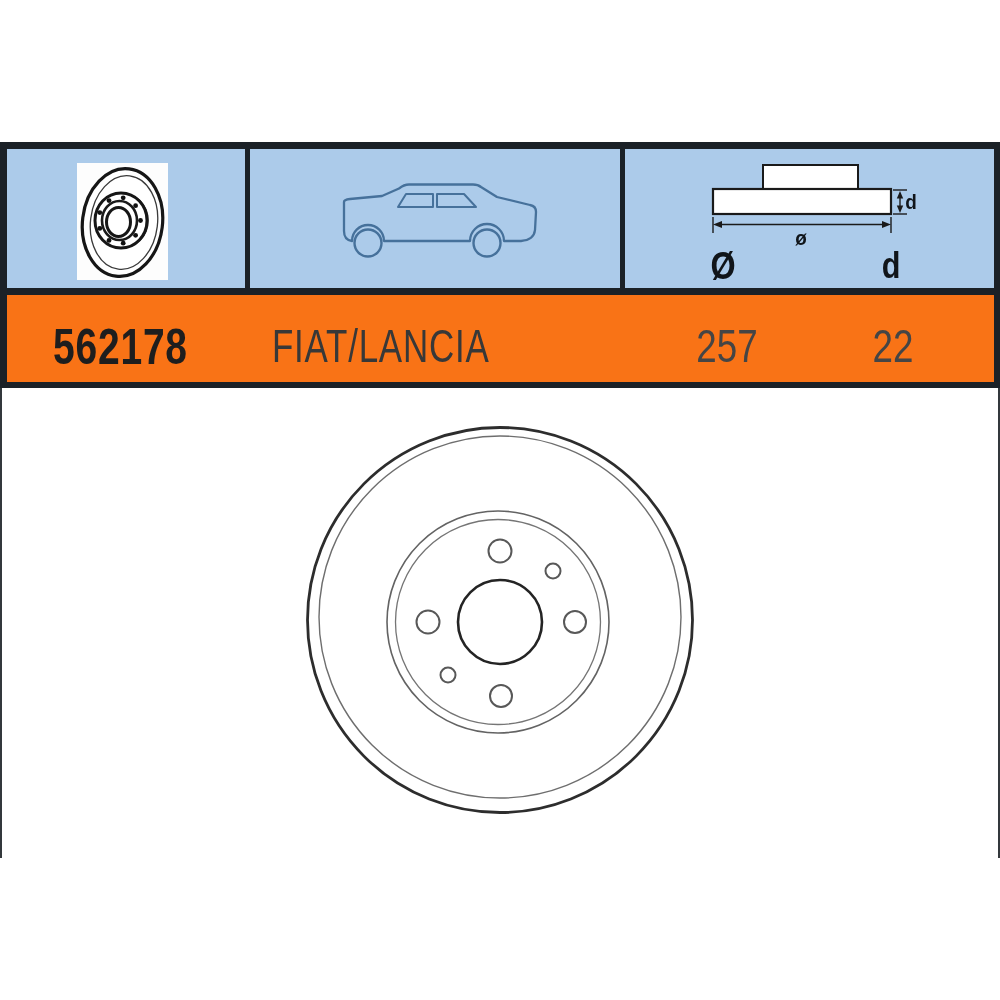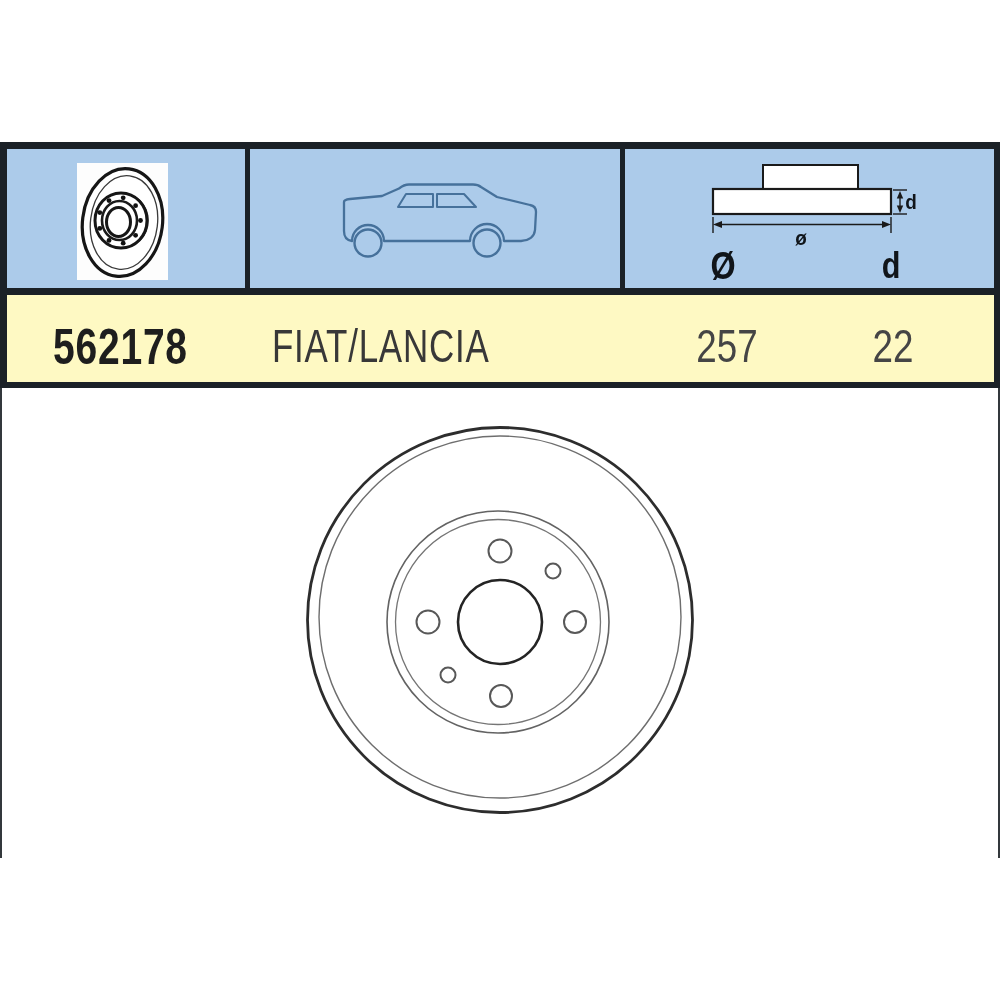--- a/index.html
+++ b/index.html
@@ -23,21 +23,21 @@
   .car-wrap { position:absolute; left:321px; top:32px; width:212px; height:78px; }
   .diagram-wrap { position:absolute; left:693px; top:11px; width:227px; height:80px; }
   .lbl { position:absolute; color:#10151a; line-height:1; white-space:nowrap; }
   .lbl-small-dia  { left:784px; top:78px;  width:20px; text-align:center; font-size:21px; font-weight:bold; transform:scaleX(0.9); transform-origin:50% 0; }
   .lbl-small-thk  { left:894px; top:42px;  width:20px; text-align:center; font-size:21px; font-weight:bold; transform:scaleX(0.9); transform-origin:50% 0; }
   .lbl-big-dia    { left:701px; top:98px;  width:30px; text-align:center; font-size:38px; font-weight:bold; transform:scaleX(0.85); transform-origin:50% 0; }
   .lbl-big-thk    { left:869px; top:99px;  width:30px; text-align:center; font-size:36px; font-weight:bold; transform:scaleX(0.85); transform-origin:50% 0; }
   
   .data-row {
     position:absolute; left:0; top:295px; width:1000px; height:93px;
-    background:#fef9c3; box-sizing:border-box;
+    background:#f97316; box-sizing:border-box;
     border-left:7px solid #1b2127; border-right:6px solid #1b2127;
     border-bottom:6px solid #1b2127;
   }
   .part-number {
     position:absolute; left:46px; top:27px; font-size:50px; font-weight:bold;
     color:#1e1e1e; line-height:1; transform:scaleX(0.78); transform-origin:0 0;
     letter-spacing:1px; white-space:nowrap;
   }
   .application {
     position:absolute; left:265px; top:28px; font-size:46px; font-weight:400;

